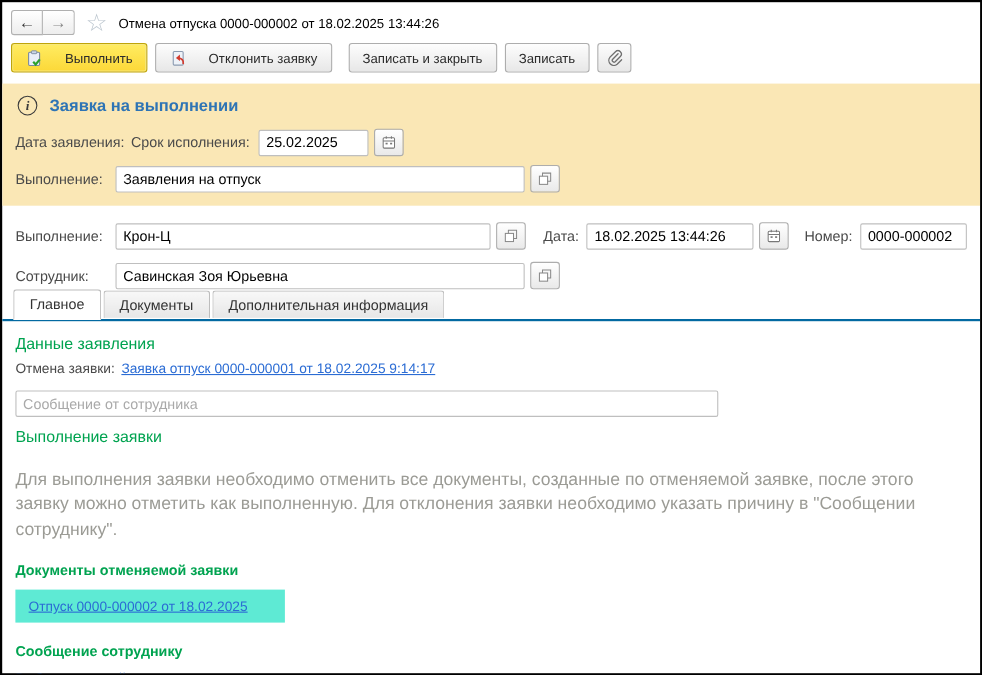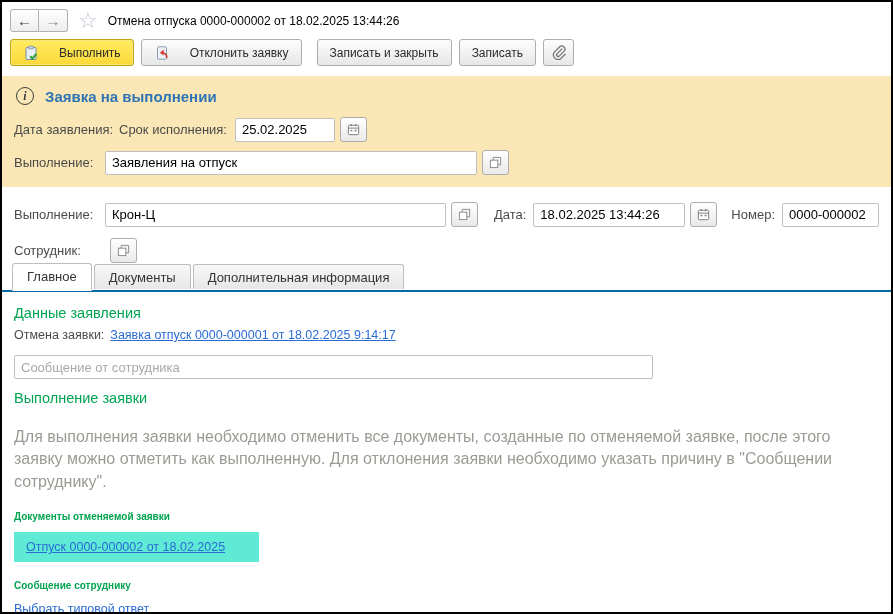--- a/index.html
+++ b/index.html
@@ -85,21 +85,21 @@
     color:#333; cursor:pointer; white-space:nowrap;
   }
   .tab.active {
     background:#fff; margin-bottom:-1px; padding-bottom:6px;
     border-bottom:1px solid #fff;
   }
 
   
   .content { padding:11px 12px 0 12px; }
   .ghead { color:#00a350; font-size:14.5px; margin:2px 0 7px; }
-  .ghead.small { font-size:10px; font-weight:bold; }
+  .ghead.small { font-size:13px; font-weight:bold; }
   .inline-row { display:flex; align-items:center; gap:6px; font-size:12.5px; color:#4a4a4a; }
   a.link { color:#2b6cd4; text-decoration:underline; font-size:12.5px; cursor:pointer; white-space:nowrap; }
   .wide-input { width:639px; margin:13px 0 9px; }
   .note { color:#9b9b95; font-size:16px; line-height:1.4; margin:20px 0 18px; max-width:880px; }
   .doc-box {
     display:inline-block; background:#5eead4; padding:7px 12px 8px;
     margin:3px 0 14px; min-width:245px;
   }
   .msg-head { margin-top:4px; }
   .choose-row { margin:10px 0 8px; }
@@ -229,20 +229,21 @@
           <rect x="9.2" y="8.3" width="2" height="1.6" fill="#777"></rect>
         </svg>
       </span>
     </button>
     <span class="flabel" style="margin-left:14px; margin-right:7px">Номер:</span>
     <input class="tfield" style="width: 97px;" value="0000-000002">
   </div>
 
   <div class="frow">
     <span class="flabel w1">Сотрудник:</span>
+    <input class="tfield" style="width: 372px;" value="Савинская Зоя Юрьевна">
     <button class="sqbtn">
       <span>
         <svg viewBox="0 0 14 14" width="13" height="13">
           <rect x="1.5" y="4.5" width="8" height="8" fill="#fff" stroke="#888"></rect>
           <path d="M4.5 4.5v-3h8v8h-3" fill="none" stroke="#888"></path>
         </svg>
       </span>
     </button>
   </div>
 </div>

